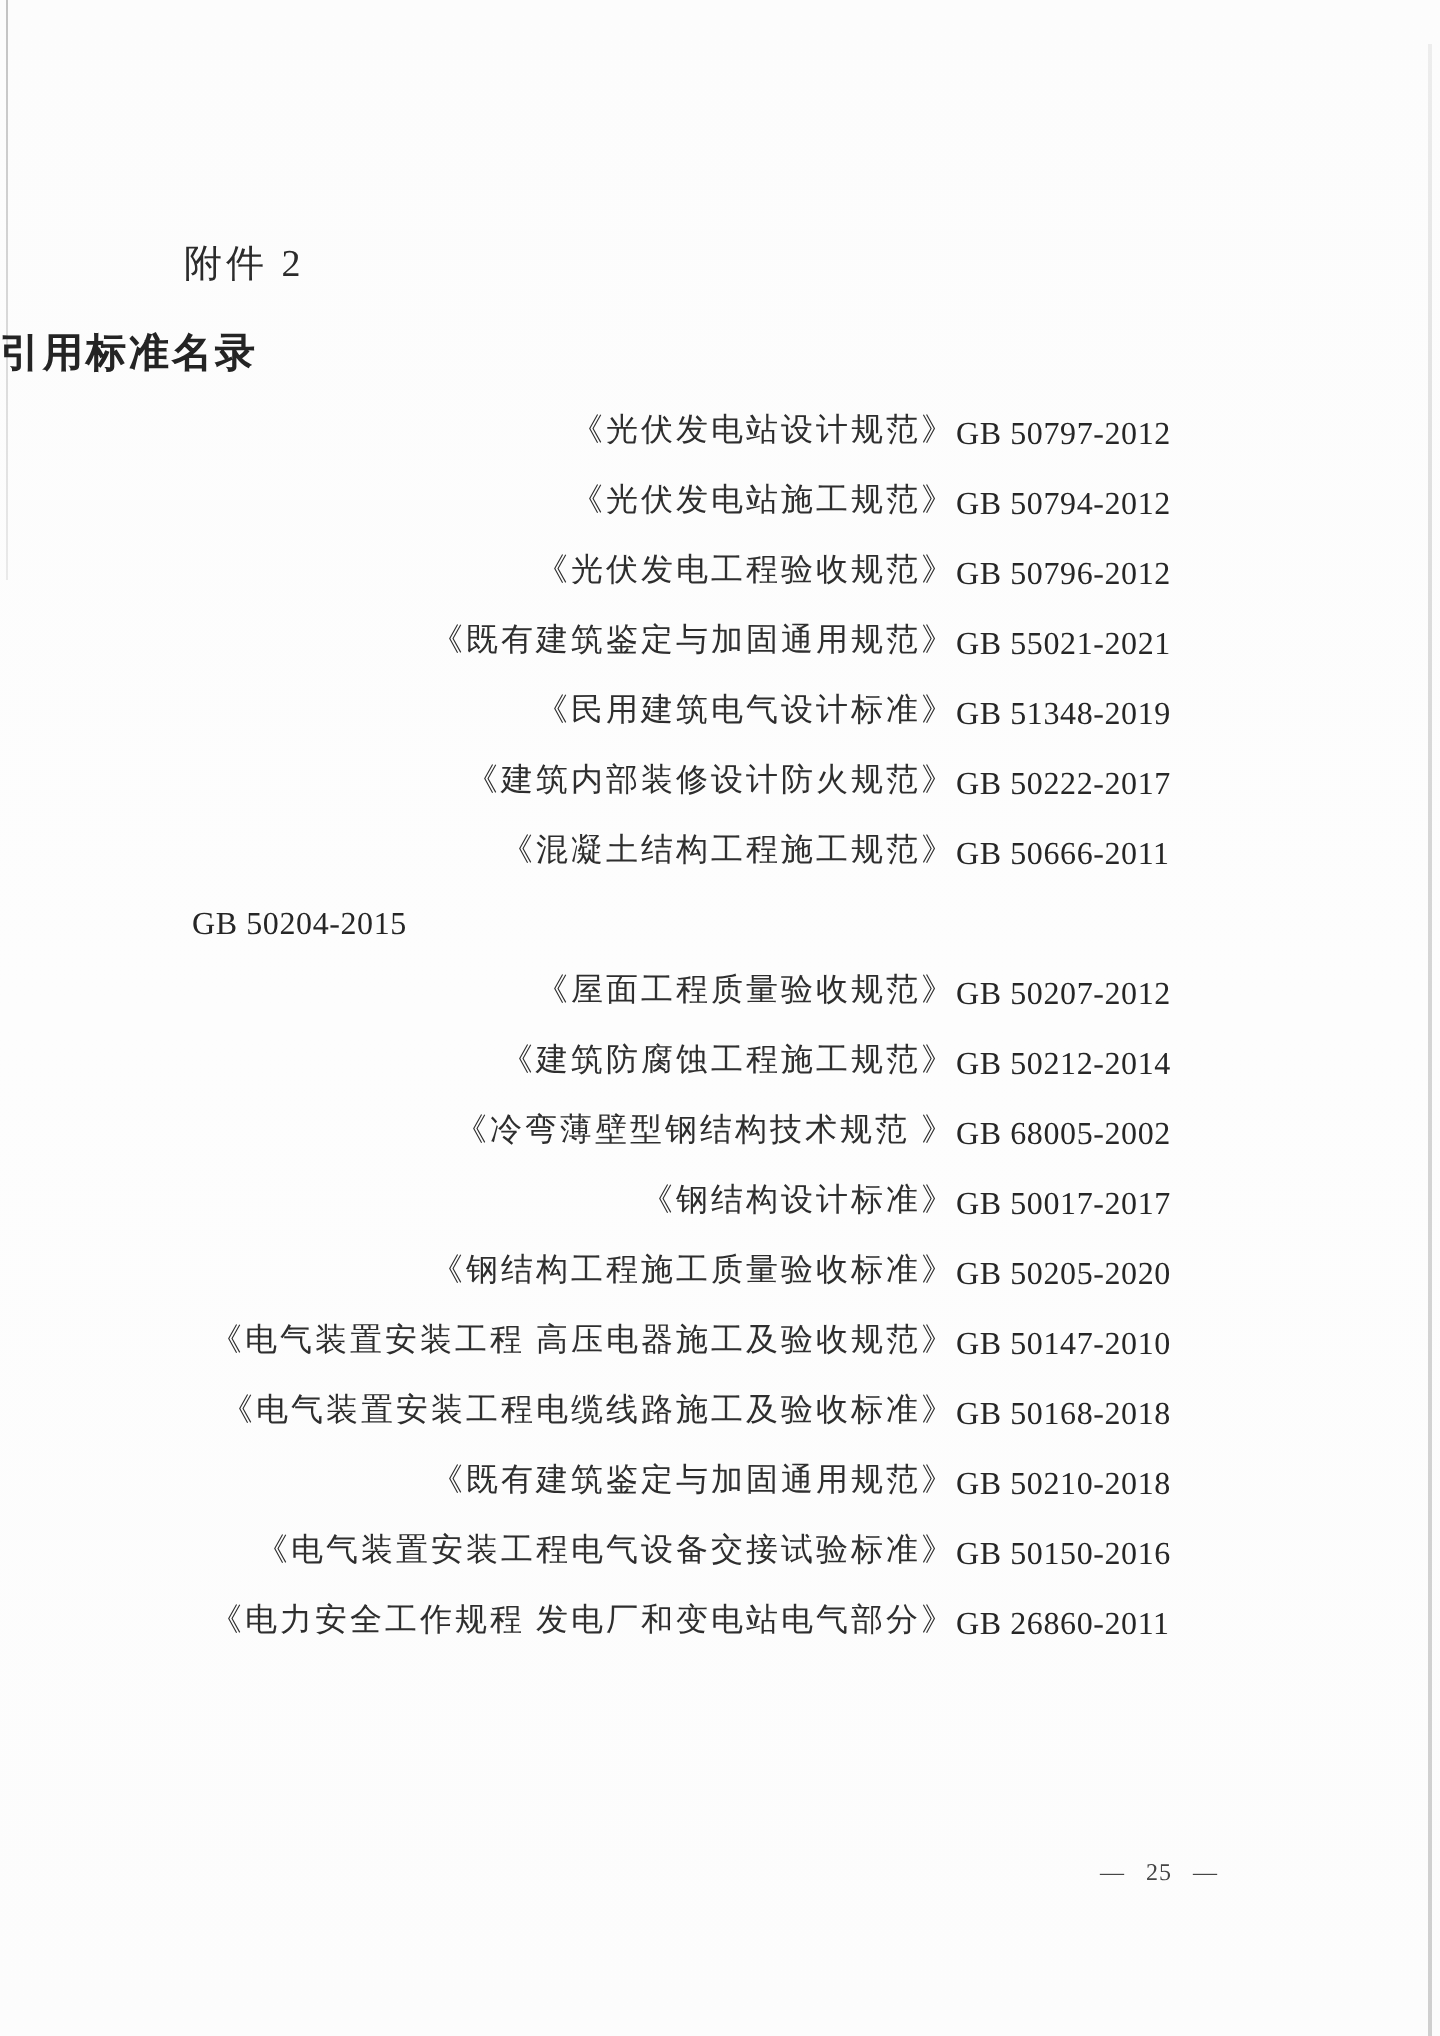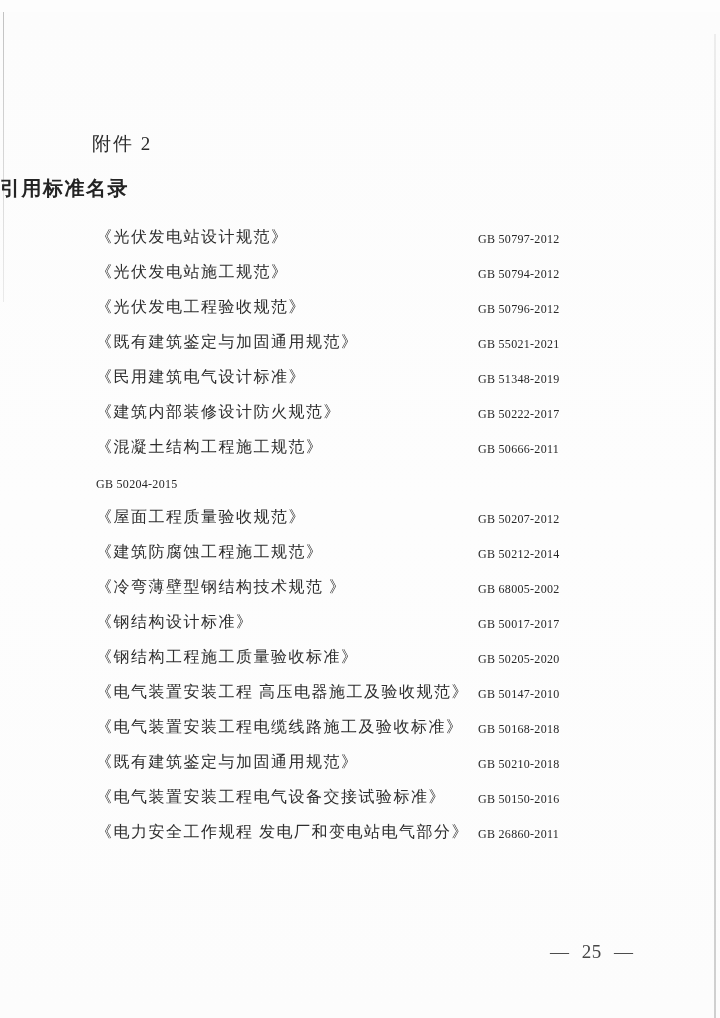--- a/index.html
+++ b/index.html
@@ -12,21 +12,20 @@
     position: relative;
     background: #fdfdfd;
     font-family: "Liberation Serif", "DejaVu Serif", serif;
     color: #2e2e2e;
     overflow: hidden;
   }
   .page {
     position: absolute;
     inset: 0;
     background: linear-gradient(180deg, #fcfcfc 0%, #fdfdfd 50%, #fcfcfc 100%);
-    margin-top: 12px;
   }
   .scan-edge-left {
     position: absolute;
     left: 3px;
     top: 0;
     width: 1px;
     height: 290px;
     background: linear-gradient(#c2c2c2, #eaeaea);
   }
   .scan-edge-right {
@@ -53,49 +52,50 @@
     text-align: left;
     font-family: "Liberation Sans", "DejaVu Sans", sans-serif;
     font-weight: bold;
     font-size: 20px;
     letter-spacing: 1.5px;
     color: #242424;
   }
   .standards-list {
     position: absolute;
     left: 96px;
-    top: 208px;
+    top: 198px;
     width: 560px;
+    text-align: right;
   }
   .row {
     display: flex;
     align-items: center;
     height: 35px;
   }
   .row .name {
     flex: 0 0 382px;
     width: 382px;
     font-size: 16px;
     letter-spacing: 1.5px;
     white-space: nowrap;
     color: #2e2e2e;
   }
   .row .code {
-    font-size: 12px;
+    font-size: 16px;
     letter-spacing: 0.3px;
     white-space: nowrap;
     color: #262626;
     position: relative;
     top: 2px;
   }
   .page-footer {
     position: absolute;
     left: 550px;
     top: 929px;
-    font-size: 19px;
+    font-size: 12px;
     letter-spacing: 0.5px;
     word-spacing: 7px;
     color: #454545;
   }
 </style>
 </head>
 <body>
 
 <div class="page">
   <div class="scan-edge-left"></div>

